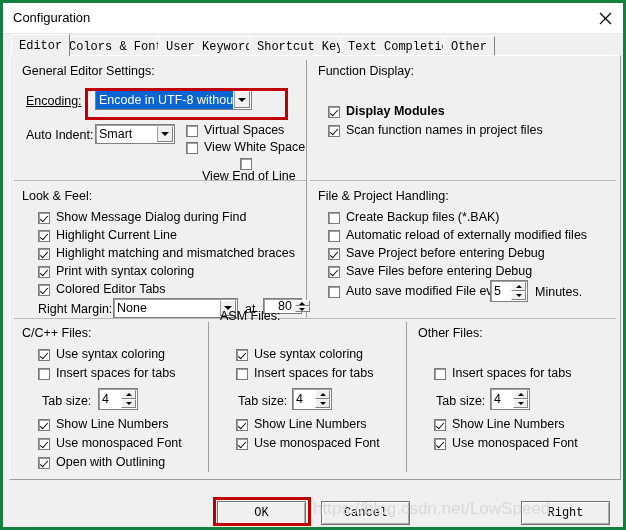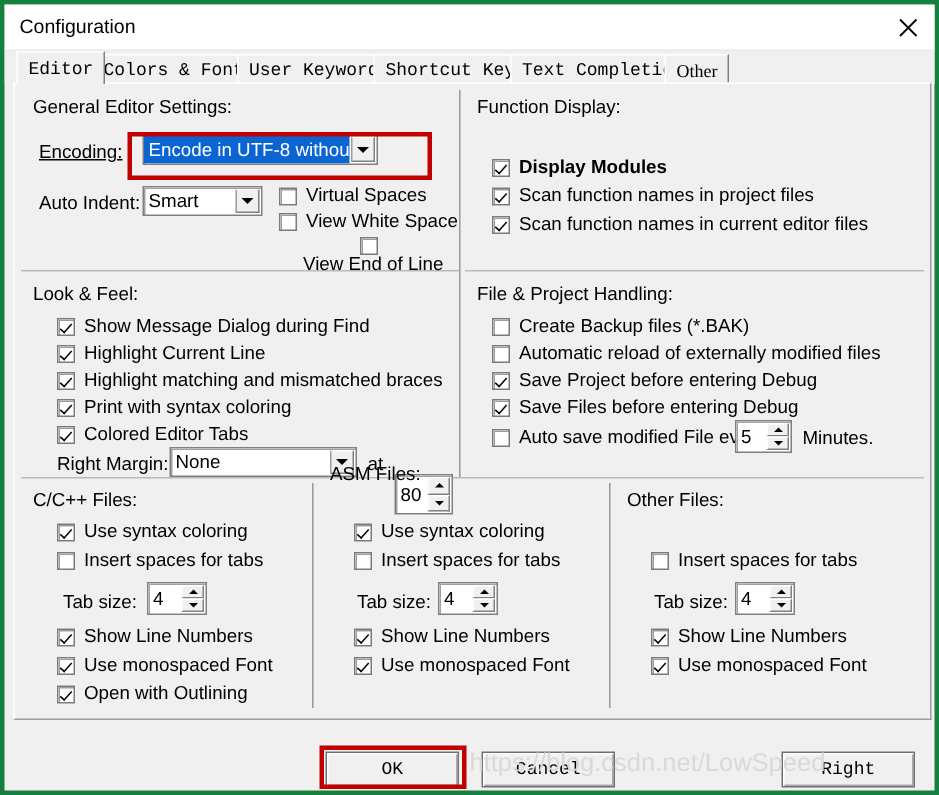--- a/index.html
+++ b/index.html
@@ -252,21 +252,21 @@
       </svg>
     </div>
   </div>
 
   <div class="tabstrip">
     <div class="tab active" style="left:8px;">Editor</div>
     <div class="tab" style="left:58px;">Colors &amp; Fonts</div>
     <div class="tab" style="left:155px;">User Keywords</div>
     <div class="tab" style="left:246px;">Shortcut Keys</div>
     <div class="tab" style="left:337px;">Text Completion</div>
-    <div class="tab" style="left:440px;font-family:Liberation Serif, serif;">Other</div>
+    <div class="tab" style="left:440px;">Other</div>
   </div>
 
   <div class="panel">
     <div class="panel-inner">
 
       <div class="vline" style="left:296px; top:4px; height:258px;"></div>
 
       <div class="hline light" style="left:4px; top:124px; width:292px;"></div>
       <div class="hline light" style="left:300px; top:124px; width:306px;"></div>
 
@@ -308,24 +308,20 @@
 
       <div class="grouplabel" style="left:308px; top:8px;">Function Display:</div>
       <div class="cb" style="left:318px; top:49px;font-weight:bold;">
         <span class="box checked"></span>
         <span class="lbl">Display Modules</span>
       </div>
       <div class="cb" style="left:318px; top:68px;">
         <span class="box checked"></span>
         <span class="lbl">Scan function names in project files</span>
       </div>
-      <div class="cb" style="left:318px; top:87px;">
-        <span class="box checked"></span>
-        <span class="lbl">Scan function names in current editor files</span>
-      </div>
 
       <div class="grouplabel" style="left:12px; top:133px;">Look &amp; Feel:</div>
       <div class="cb" style="left:28px; top:155px;">
         <span class="box checked"></span>
         <span class="lbl">Show Message Dialog during Find</span>
       </div>
       <div class="cb" style="left:28px; top:173px;">
         <span class="box checked"></span>
         <span class="lbl">Highlight Current Line</span>
       </div>
@@ -343,21 +339,21 @@
       </div>
 
       <div class="fieldlabel" style="left:28px; top:246px;">Right Margin:</div>
       <div class="combo" style="left:103px; top:242px; width:125px; height:20px;">
         <div class="val">None</div>
         <div class="arrow">
             <div class="tri"></div>
           </div>
       </div>
       <div class="fieldlabel" style="left:235px; top:246px;">at</div>
-      <div class="spin" style="left:253px; top:260px; width:39px; height:27px;">
+      <div class="spin" style="left:253px; top:242px; width:39px; height:16px;padding-left:11px;">
         <div class="num">80</div>
         <div class="btns">
           <div class="up">
               <span class="t"></span>
             </div>
           <div class="dn">
               <span class="t"></span>
             </div>
         </div>
       </div>

